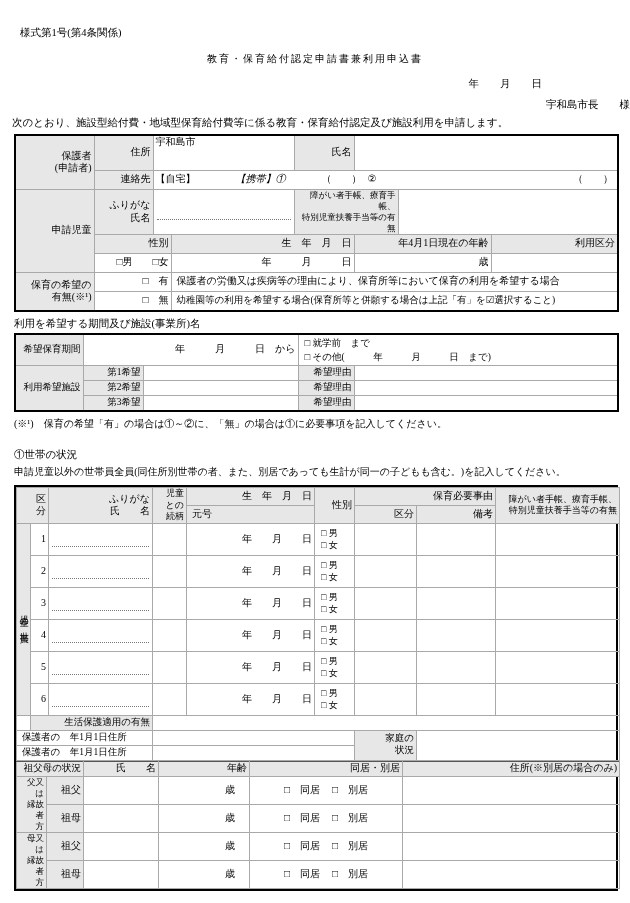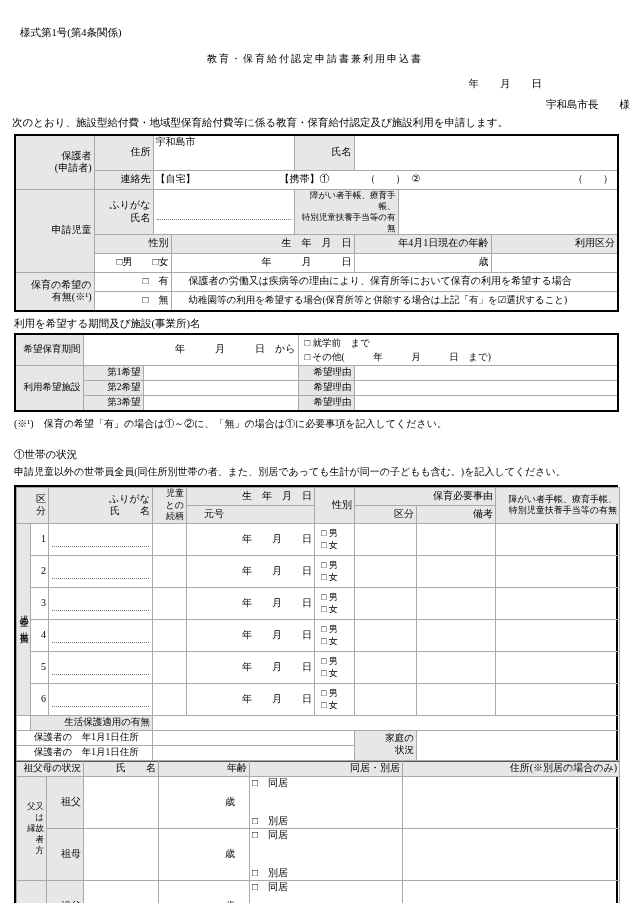--- a/index.html
+++ b/index.html
@@ -30,29 +30,29 @@
   .s95{font-size:9.5px;}
   .tl{vertical-align:top;text-align:left;}
   .h34>td{height:34px;} .h43>td{height:43px;} .h18>td{height:18px;}
   .h30>td{height:30px;} .h14>td{height:14px;} .h17>td{height:17px;}
   .h31>td{height:31px;} .h16>td{height:16px;}
   .vert{writing-mode:vertical-rl;text-orientation:upright;font-size:9px;letter-spacing:2px;
         padding:0;text-align:center;}
   .fs{border-bottom:1px dotted #777;height:15px;margin:0 1px;}
   .fs2{border-bottom:1px dotted #777;height:14px;margin:0 1px;}
   .contact{display:flex;align-items:center;}
-  .m1{margin-left:84px;} .m2{margin-left:36px;} .m3{margin-left:6px;}
+  .m1{margin-left:40px;font-style:italic;} .m2{margin-left:36px;} .m3{margin-left:6px;}
   .mr{margin-left:auto;margin-right:2px;}
   .stack{display:flex;flex-direction:column;justify-content:center;line-height:14px;
          font-size:9.5px;padding-left:4px;}
   .sexcol{display:flex;flex-direction:column;justify-content:center;padding-left:4px;
           font-size:9px;line-height:1.35;}
-  .cohab{display:flex;justify-content:center;gap:26px;flex-direction:column;}
+  .cohab{display:flex;justify-content:center;gap:12px;}
   .rpad{text-align:right;padding-right:14px;}
-  .ml4{padding-left:17px;}
+  .ml4{padding-left:5px;}
 </style>
 </head>
 <body>
 
 <div class="page">
 
   <div class="txt formno">様式第1号(第4条関係)</div>
   <div class="title">教育・保育給付認定申請書兼利用申込書</div>
   <div class="txt dateline">年　　月　　日</div>
   <div class="txt addressee">宇和島市長　　様</div>

